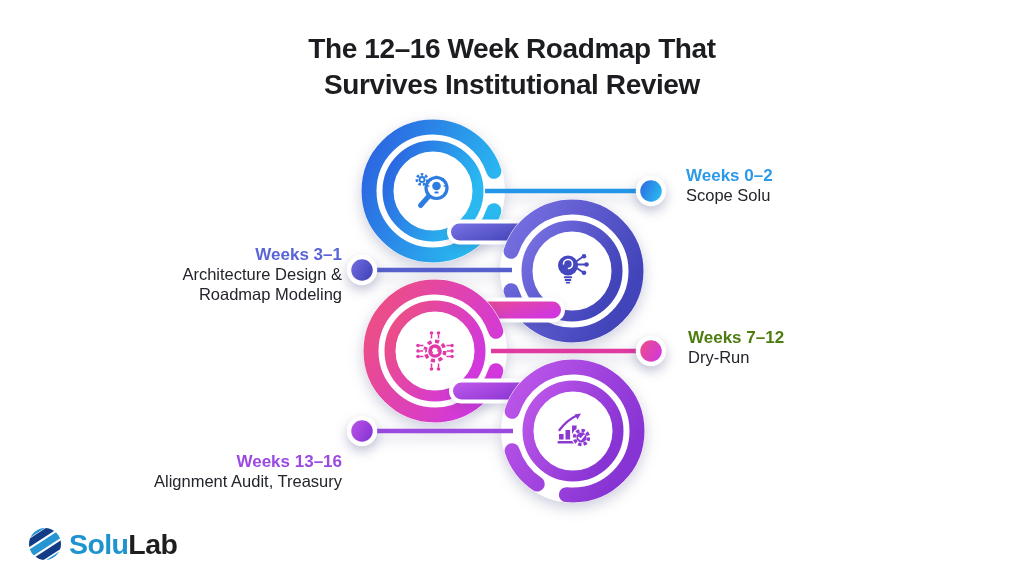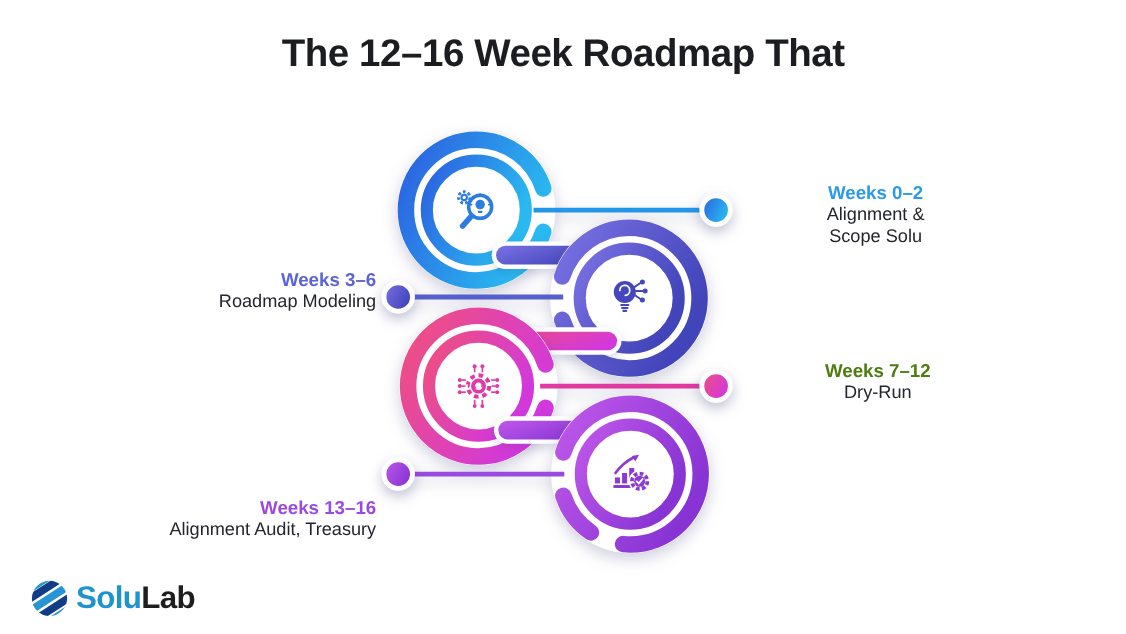--- a/index.html
+++ b/index.html
@@ -1,47 +1,48 @@
 <!DOCTYPE html>
 <html><head>
 <meta charset="utf-8">
 <style>
   html,body{margin:0;padding:0;background:#fff;}
   #canvas{position:relative;width:1024px;height:576px;background:#ffffff;overflow:hidden;
           font-family:"Liberation Sans",sans-serif;}
   
   .title{position:absolute;top:31px;left:0;width:100%;text-align:center;
-         font-size:35px;font-weight:bold;line-height:36px;letter-spacing:-0.4px;color:#1c1d20;}
+         font-size:28px;font-weight:bold;line-height:36px;letter-spacing:-0.4px;color:#1c1d20;}
   
   #roadmap-svg{position:absolute;left:0;top:0;}
   .nshadow{filter:drop-shadow(0 5px 7px rgba(55,60,120,0.25));}
   .bshadow{filter:drop-shadow(0 4px 5px rgba(55,60,120,0.18));}
   .dshadow{filter:drop-shadow(0 5px 6px rgba(55,60,120,0.30));}
   
   .tb{position:absolute;font-size:16.5px;line-height:19.5px;color:#23252c;}
   .tb .lbl{font-size:17px;font-weight:bold;line-height:20px;}
-  .tb.right-side{text-align:center;}
+  .tb.right-side{text-align:left;}
   .tb.left-side{text-align:right;}
   .pl1{color:#2b9ae8;} .pl2{color:#5a64d6;} .pl3{color:#4d7c0f;} .pl4{color:#9a4ae2;margin-top:44px;}
   #tb1{left:686px;top:166px;width:220px;}
   #tb2{right:682px;top:245px;width:260px;}
   #tb3{left:688px;top:328px;width:220px;}
   #tb4{right:682px;top:408px;width:280px;}
   
   .logo{position:absolute;left:28px;top:527px;display:flex;align-items:center;gap:7px;}
   .logo-text{font-size:28.5px;font-weight:bold;letter-spacing:-0.6px;line-height:34px;}
   .logo-solu{color:#1d93cf;} .logo-lab{color:#1e1e1e;}
 </style>
 </head>
 <body>
 
 <div id="canvas">
 
   <div class="title">
     <div>The 12–16 Week Roadmap That</div>
+    <div>Survives Institutional Review</div>
   </div>
 
   <svg id="roadmap-svg" width="1024" height="576" viewBox="0 0 1024 576">
     <defs>
       <linearGradient id="g1" x1="0" y1="0" x2="1" y2="0.45">
         <stop offset="0" stop-color="#2c5fe0"></stop>
           <stop offset="1" stop-color="#29b9f0"></stop>
       </linearGradient>
       <linearGradient id="g2" x1="0" y1="0" x2="1" y2="0.55">
         <stop offset="0" stop-color="#7a72e4"></stop>
@@ -184,26 +185,26 @@
     <g class="dshadow">
       <circle cx="651" cy="191" r="13" fill="url(#g1)" stroke="#fff" stroke-width="4.5"></circle>
       <circle cx="362" cy="270" r="13" fill="url(#g2)" stroke="#fff" stroke-width="4.5"></circle>
       <circle cx="651" cy="351" r="13" fill="url(#g3)" stroke="#fff" stroke-width="4.5"></circle>
       <circle cx="362" cy="431" r="13" fill="url(#g4)" stroke="#fff" stroke-width="4.5"></circle>
     </g>
   </svg>
 
   <div id="tb1" class="tb right-side">
     <div class="lbl pl1">Weeks 0–2</div>
-    <div>Alignment &amp;</div>
     <div>Scope Solu</div>
   </div>
 
   <div id="tb2" class="tb left-side">
-    <div class="lbl pl2">Weeks 3–6</div>
+    <div class="lbl pl2">Weeks 3–1</div>
+    <div>Architecture Design &amp;</div>
     <div>Roadmap Modeling</div>
   </div>
 
   <div id="tb3" class="tb right-side">
     <div class="lbl pl3">Weeks 7–12</div>
     <div>Dry-Run</div>
   </div>
 
   <div id="tb4" class="tb left-side">
     <div class="lbl pl4">Weeks 13–16</div>

